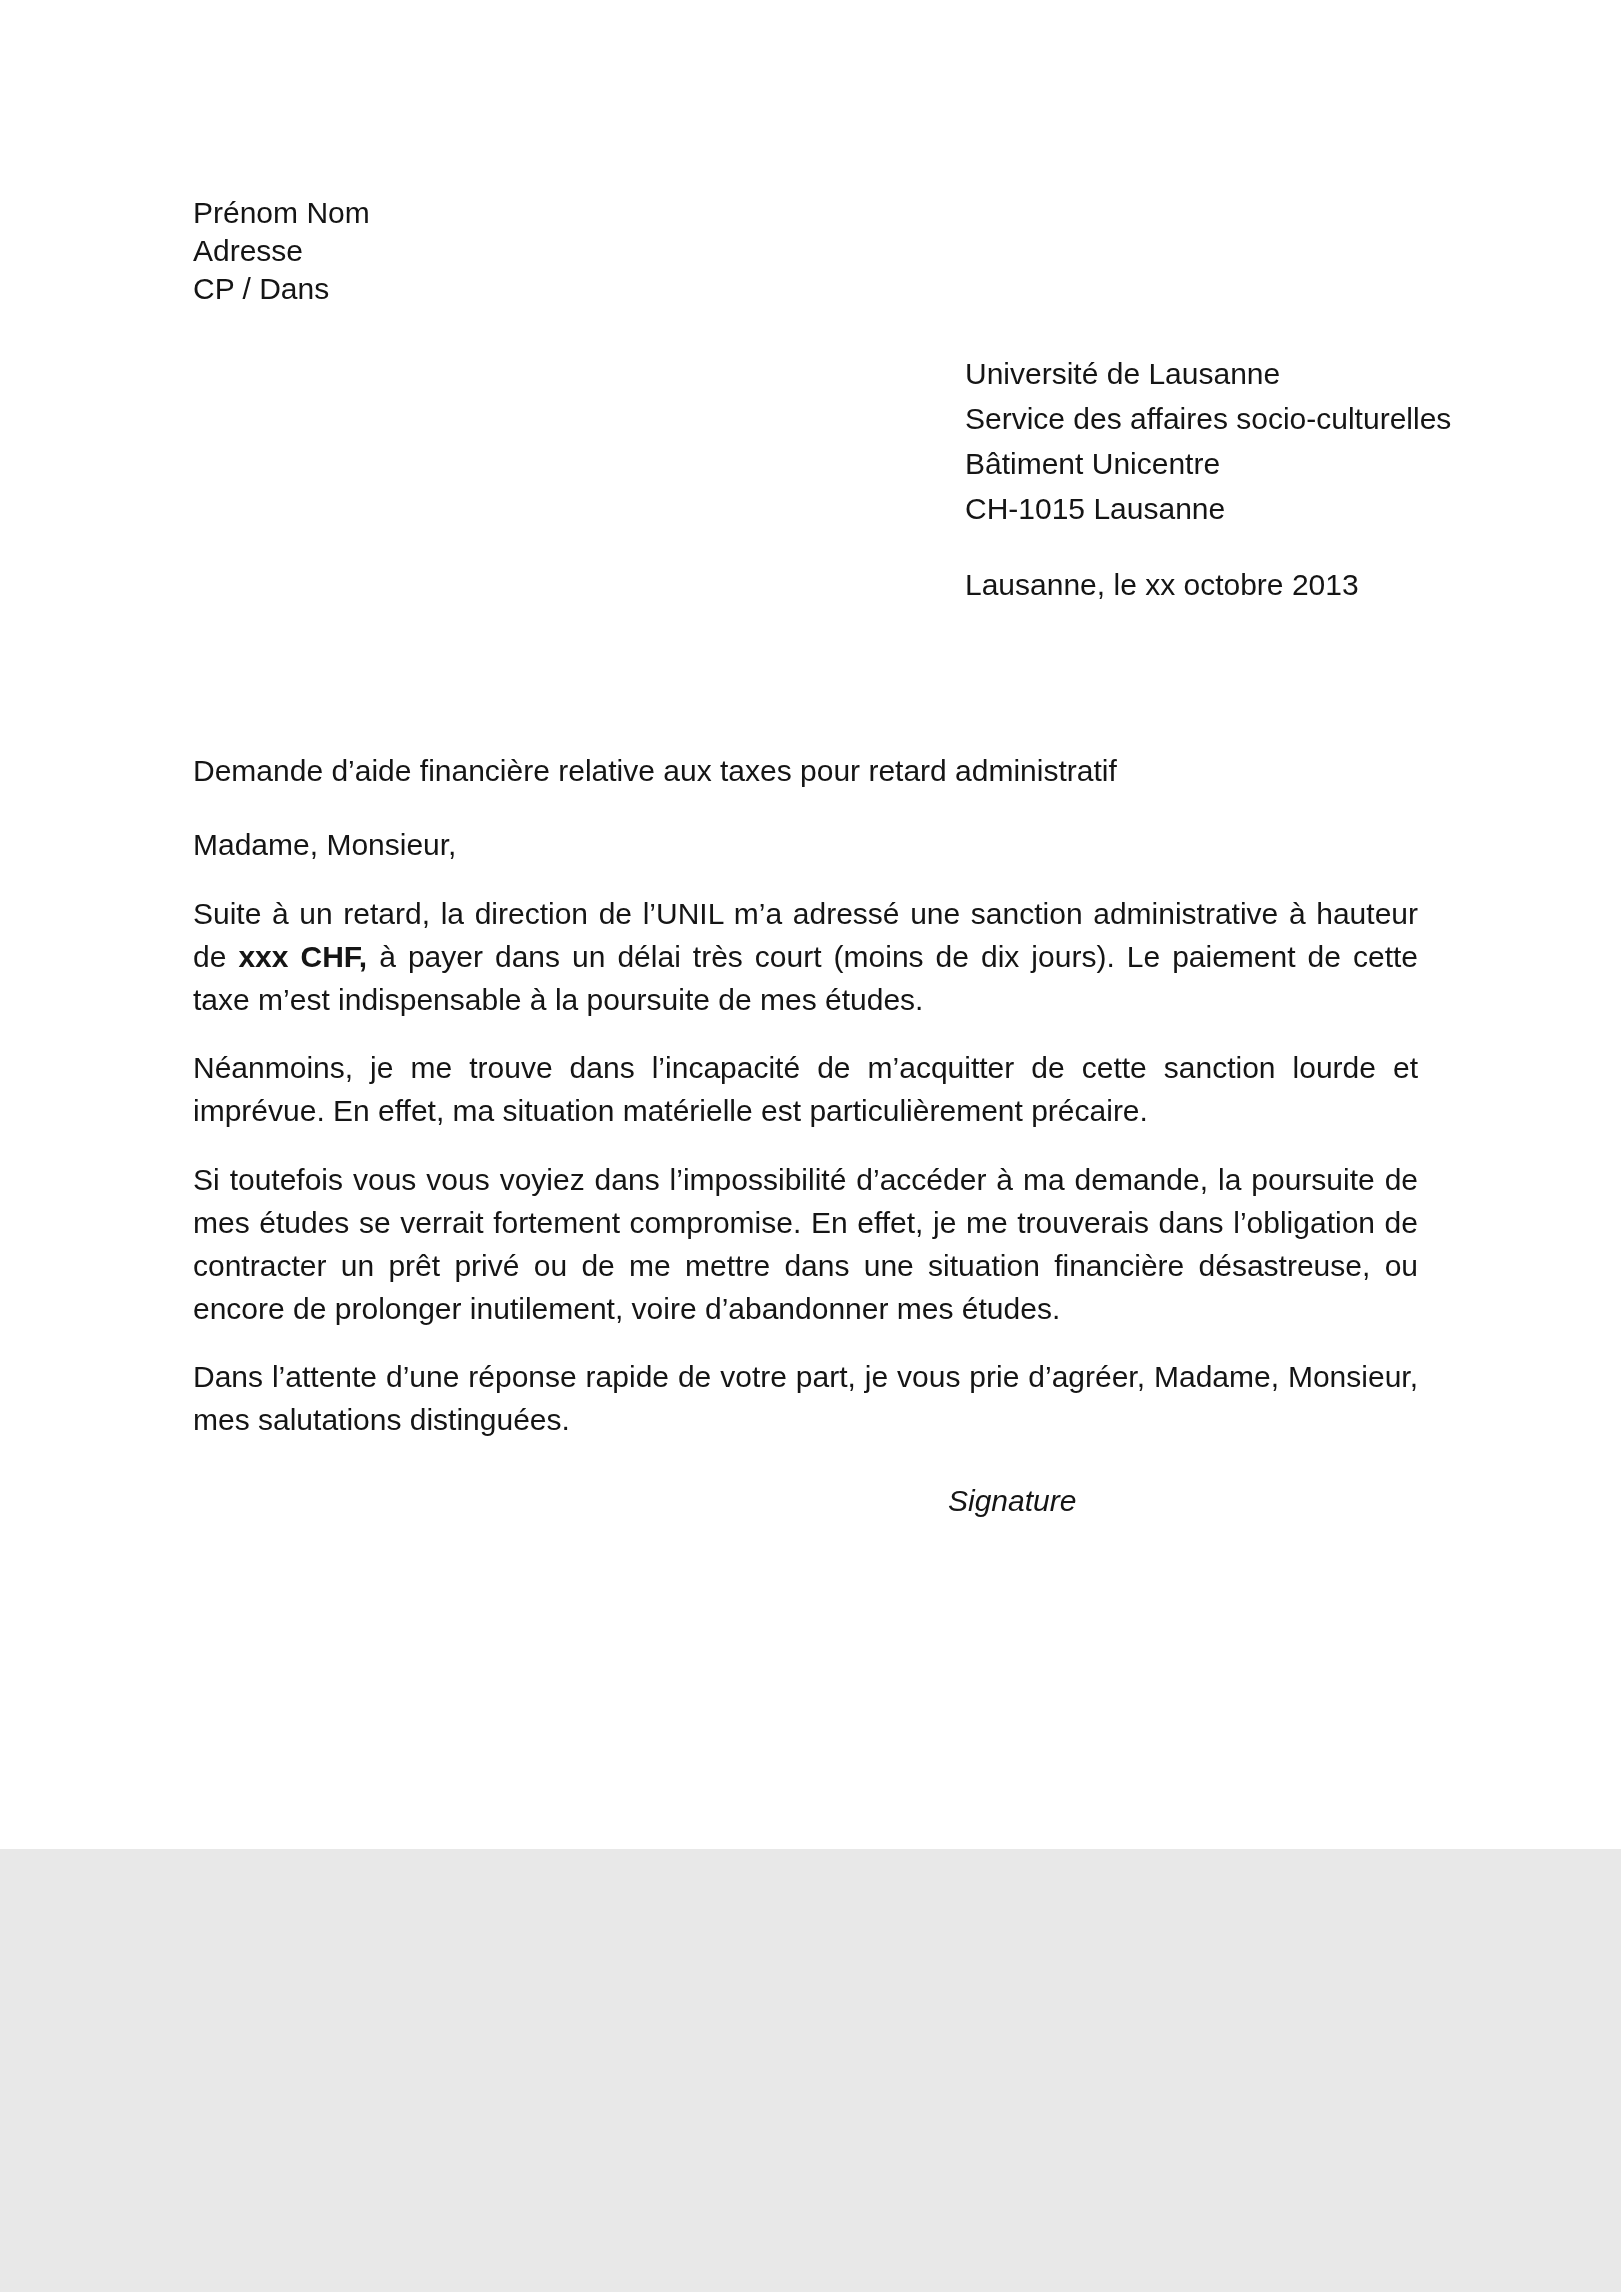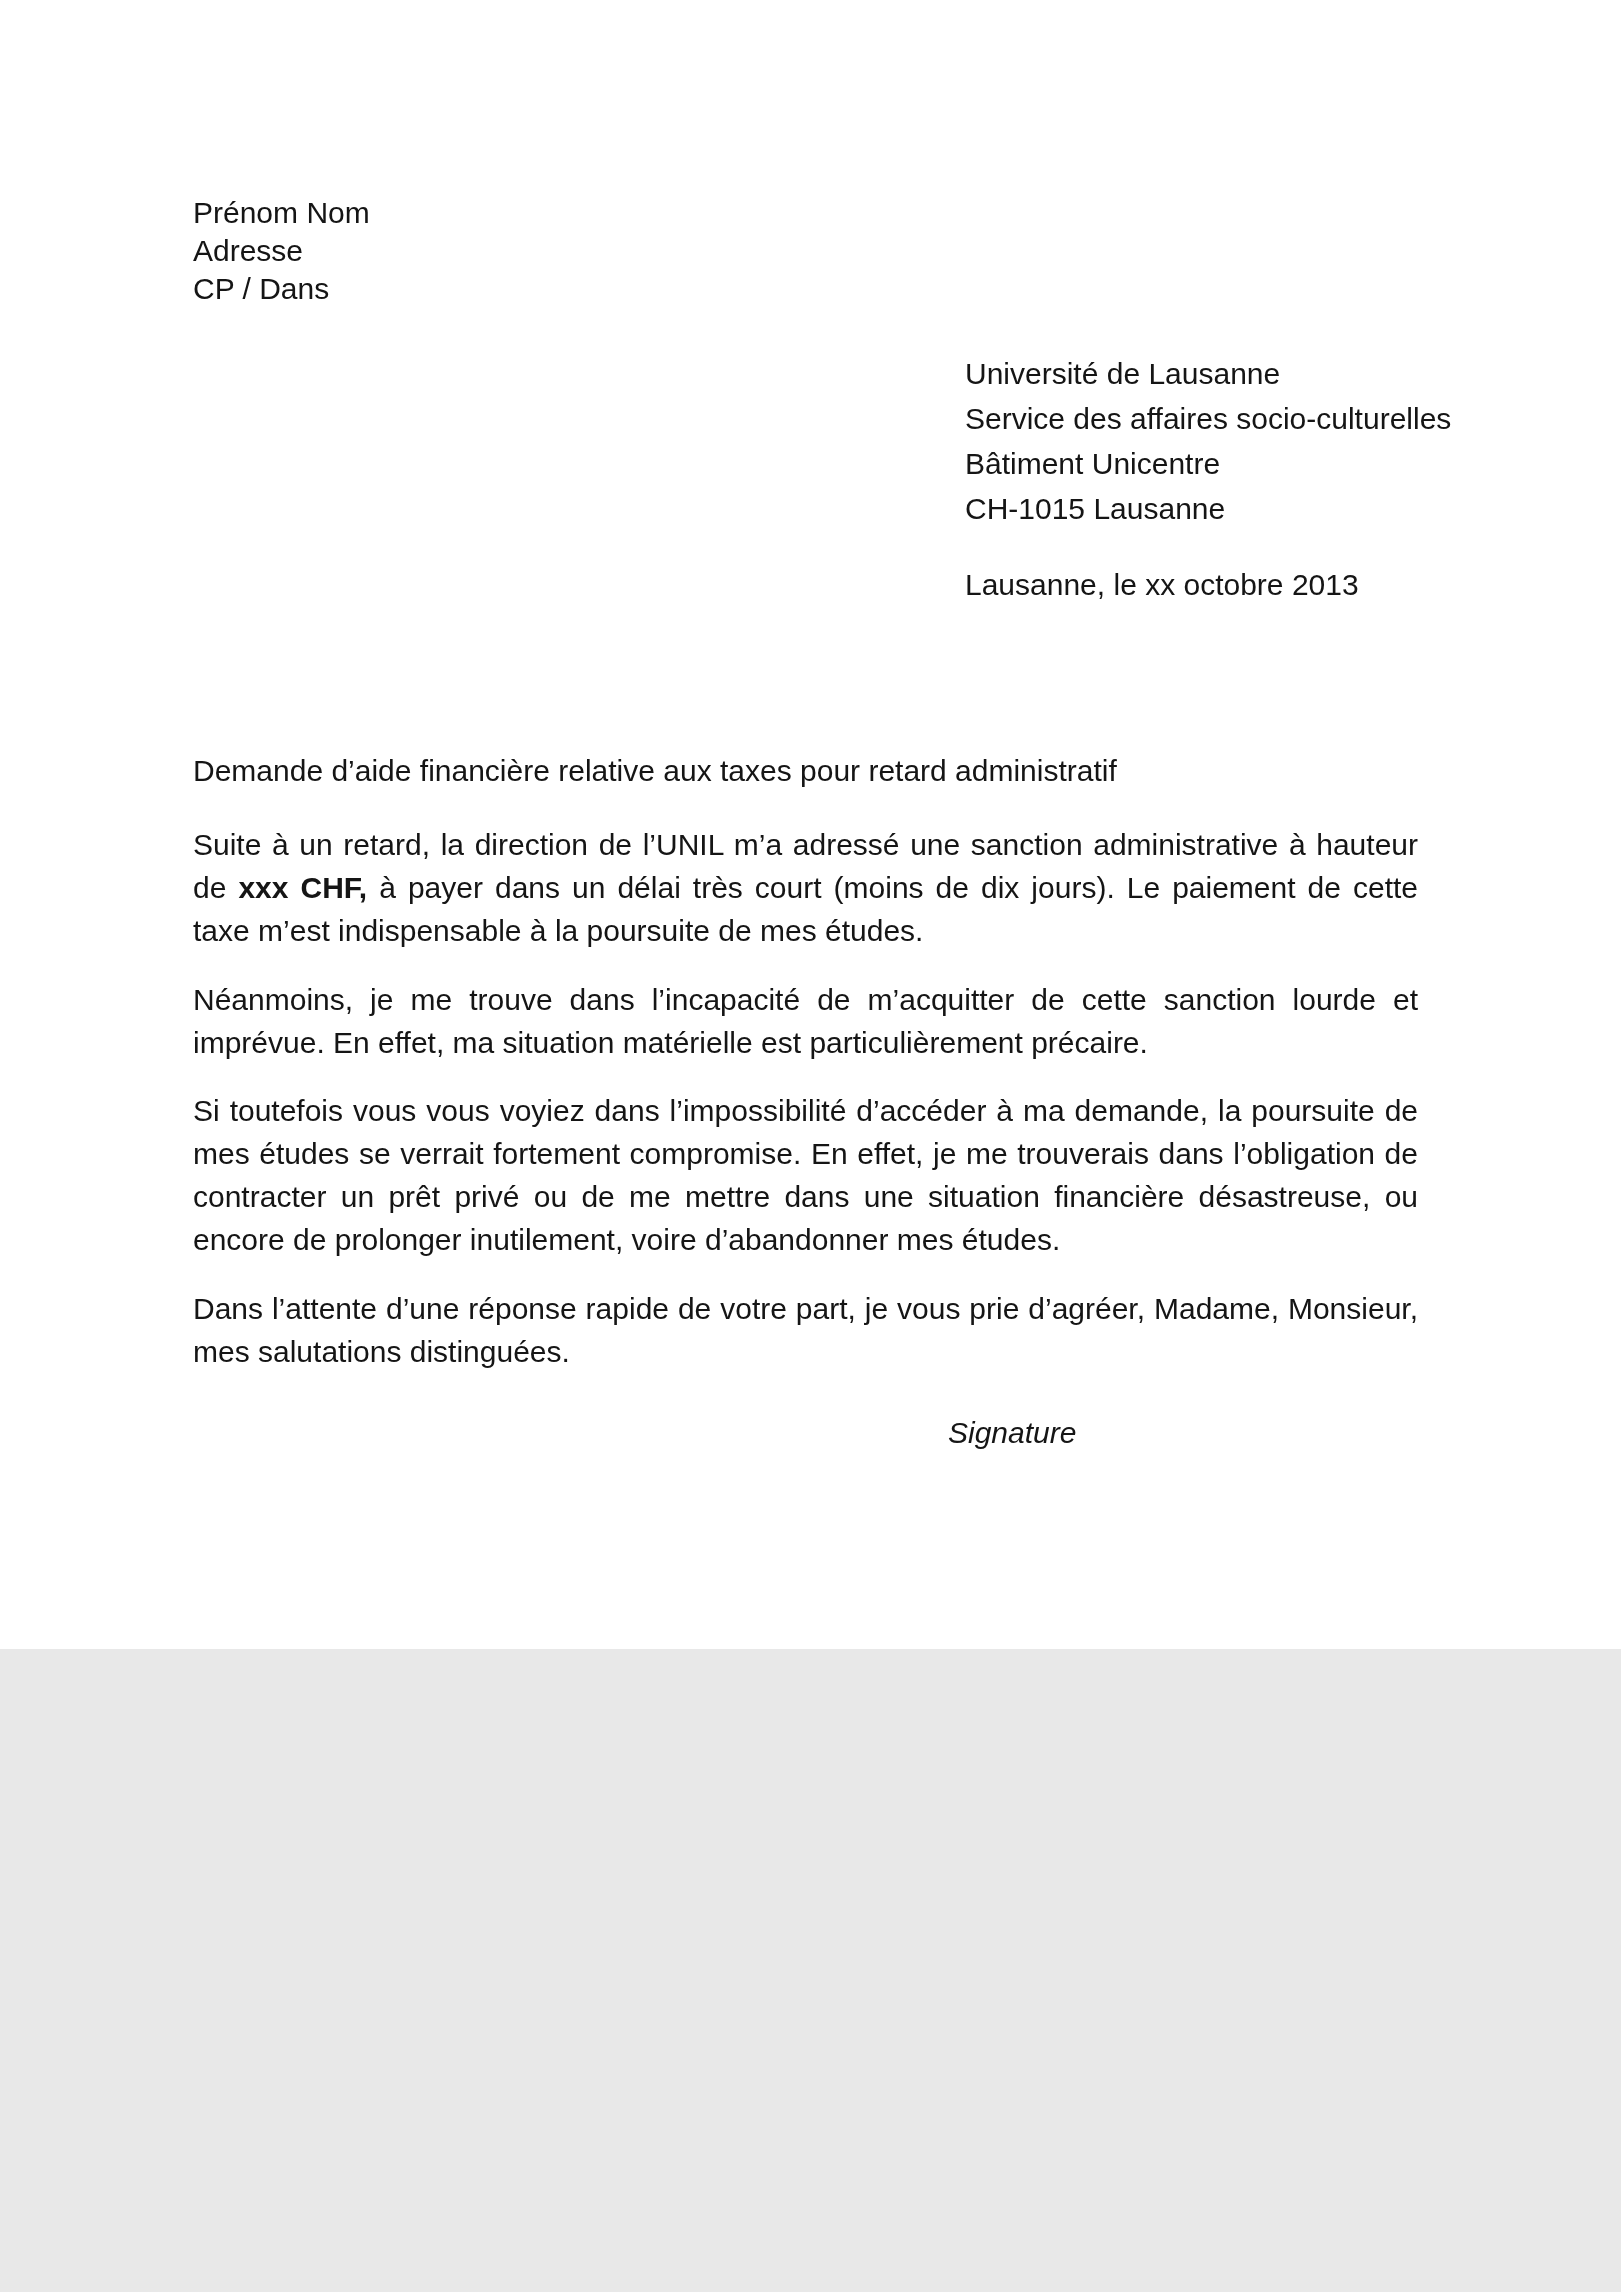--- a/index.html
+++ b/index.html
@@ -3,21 +3,21 @@
 <meta charset="utf-8">
 <style>
   html, body {
     margin: 0;
     padding: 0;
     background: #e8e8e8;
   }
   .page {
     position: relative;
     width: 1621px;
-    height: 1649px;
+    height: 1849px;
     background: #ffffff;
     color: #151515;
     font-family: "Liberation Sans", sans-serif;
     overflow: hidden;
   }
   .sender {
     position: absolute;
     left: 193px;
     top: 194px;
     font-size: 30px;
@@ -83,20 +83,21 @@
     <div>Service des affaires socio-culturelles</div>
     <div>Bâtiment Unicentre</div>
     <div>CH-1015 Lausanne</div>
   </div>
 
   <div class="date">Lausanne, le xx octobre 2013</div>
 
   <div class="letter-body">
     <p class="subject">Demande d’aide financière relative aux taxes pour retard administratif</p>
 
+    <p class="salutation">Madame, Monsieur,</p>
 
     <p class="para"><span>Suite à un retard, la direction de l’UNIL m’a adressé une sanction administrative à hauteur de </span><b>xxx CHF,</b><span> à payer dans un délai très court (moins de dix jours). Le paiement de cette taxe m’est indispensable à la poursuite de mes études.</span></p>
 
     <p class="para">Néanmoins, je me trouve dans l’incapacité de m’acquitter de cette sanction lourde et imprévue. En effet, ma situation matérielle est particulièrement précaire.</p>
 
 
     <p class="para">Si toutefois vous vous voyiez dans l’impossibilité d’accéder à ma demande, la poursuite de mes études se verrait fortement compromise. En effet, je me trouverais dans l’obligation de contracter un prêt privé ou de me mettre dans une situation financière désastreuse, ou encore de prolonger inutilement, voire d’abandonner mes études.</p>
 
     <p class="para">Dans l’attente d’une réponse rapide de votre part, je vous prie d’agréer, Madame, Monsieur, mes salutations distinguées.</p>
 

